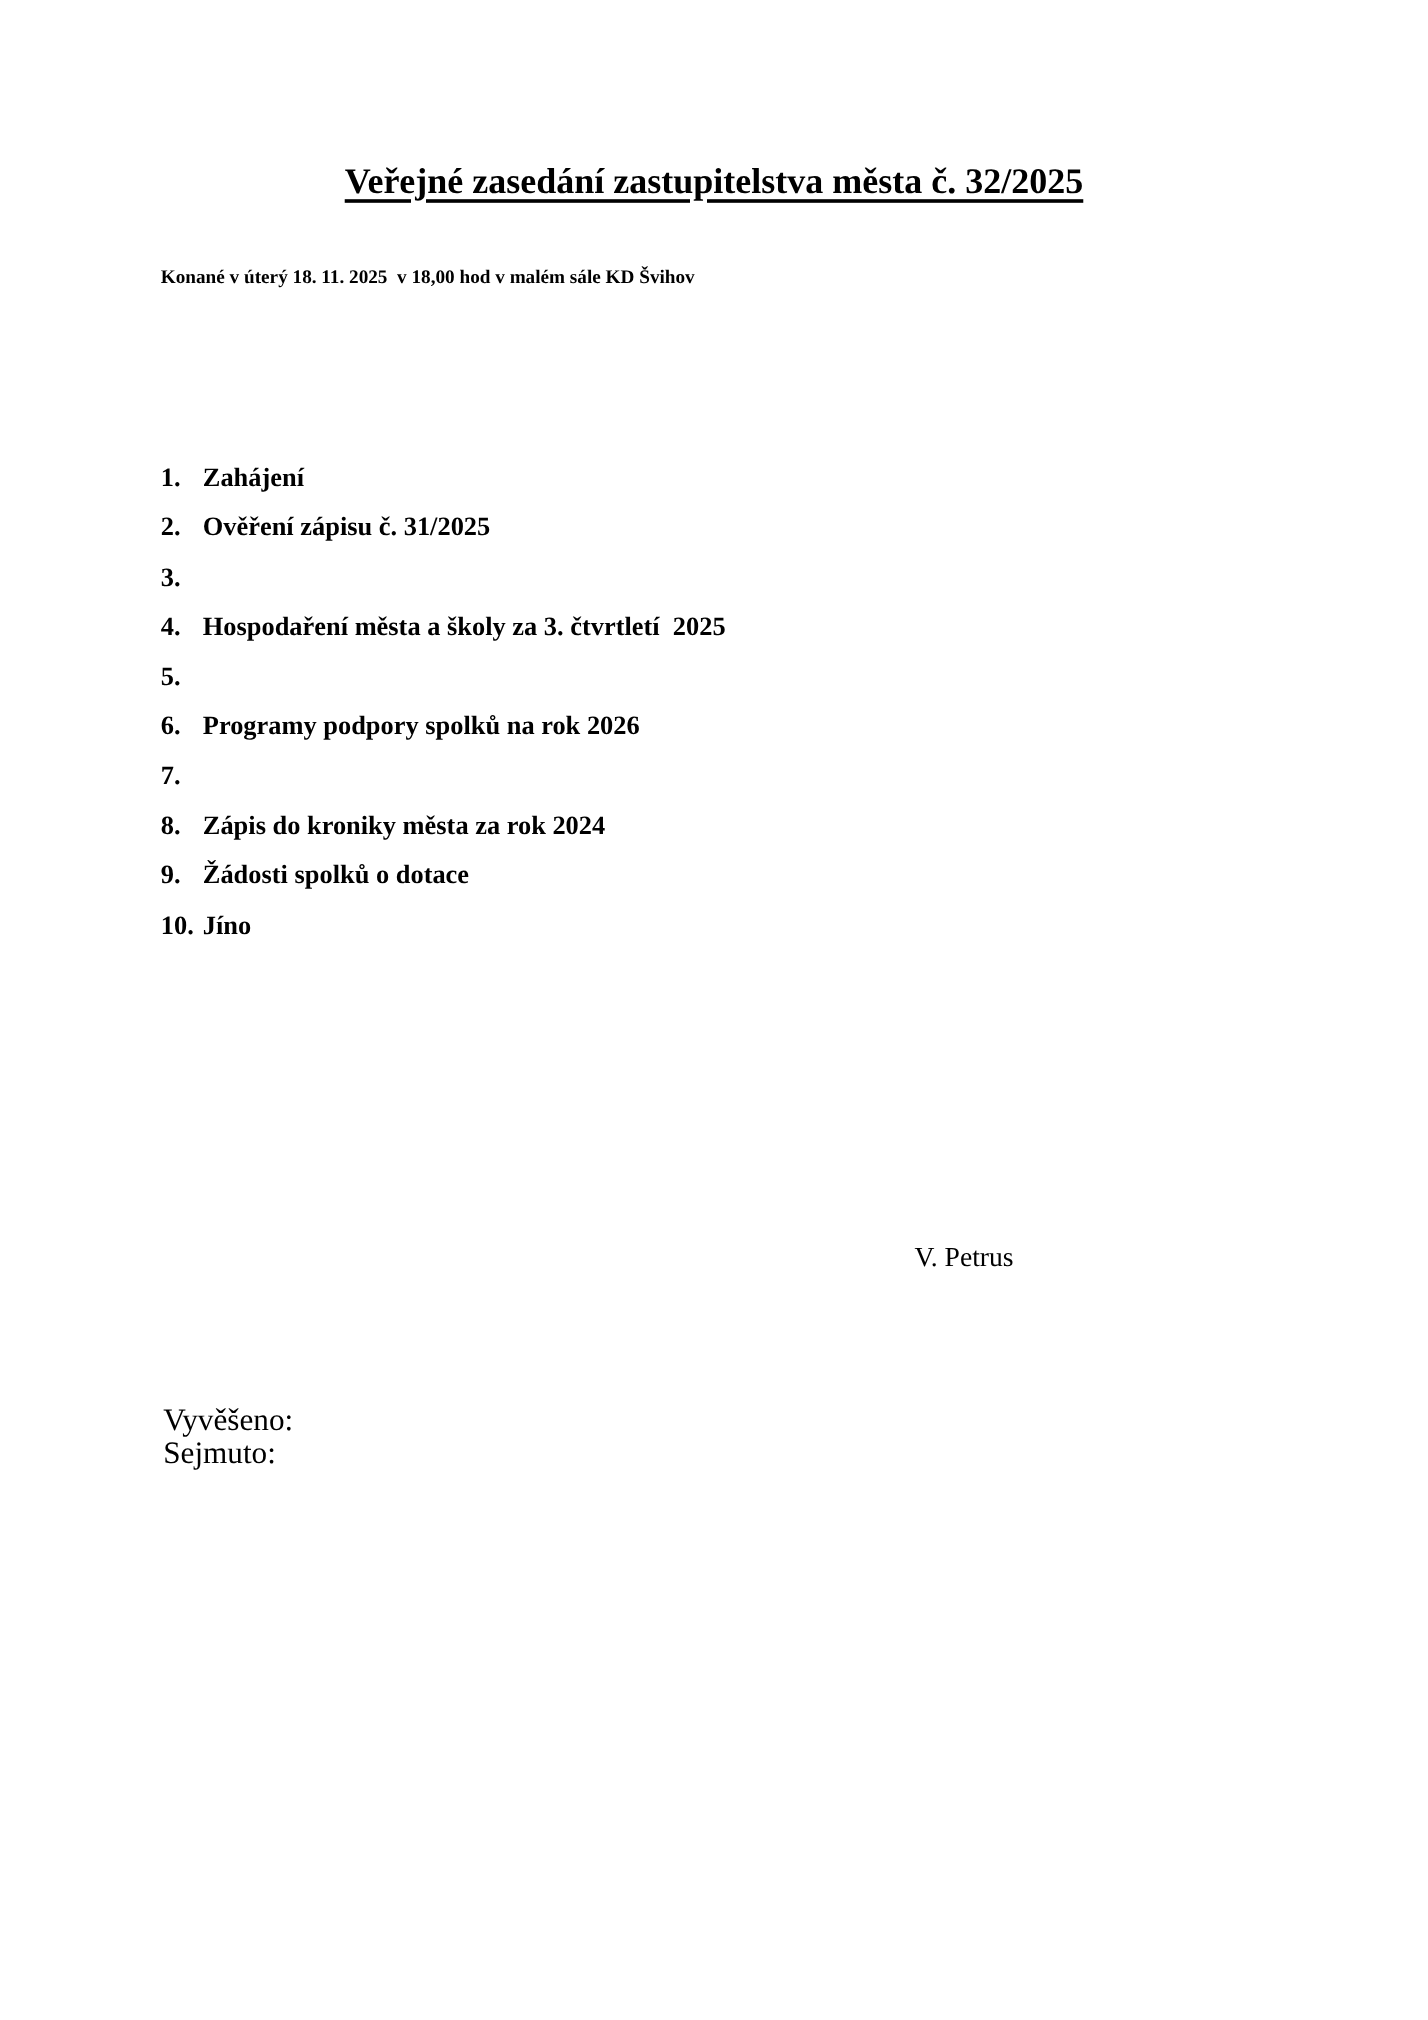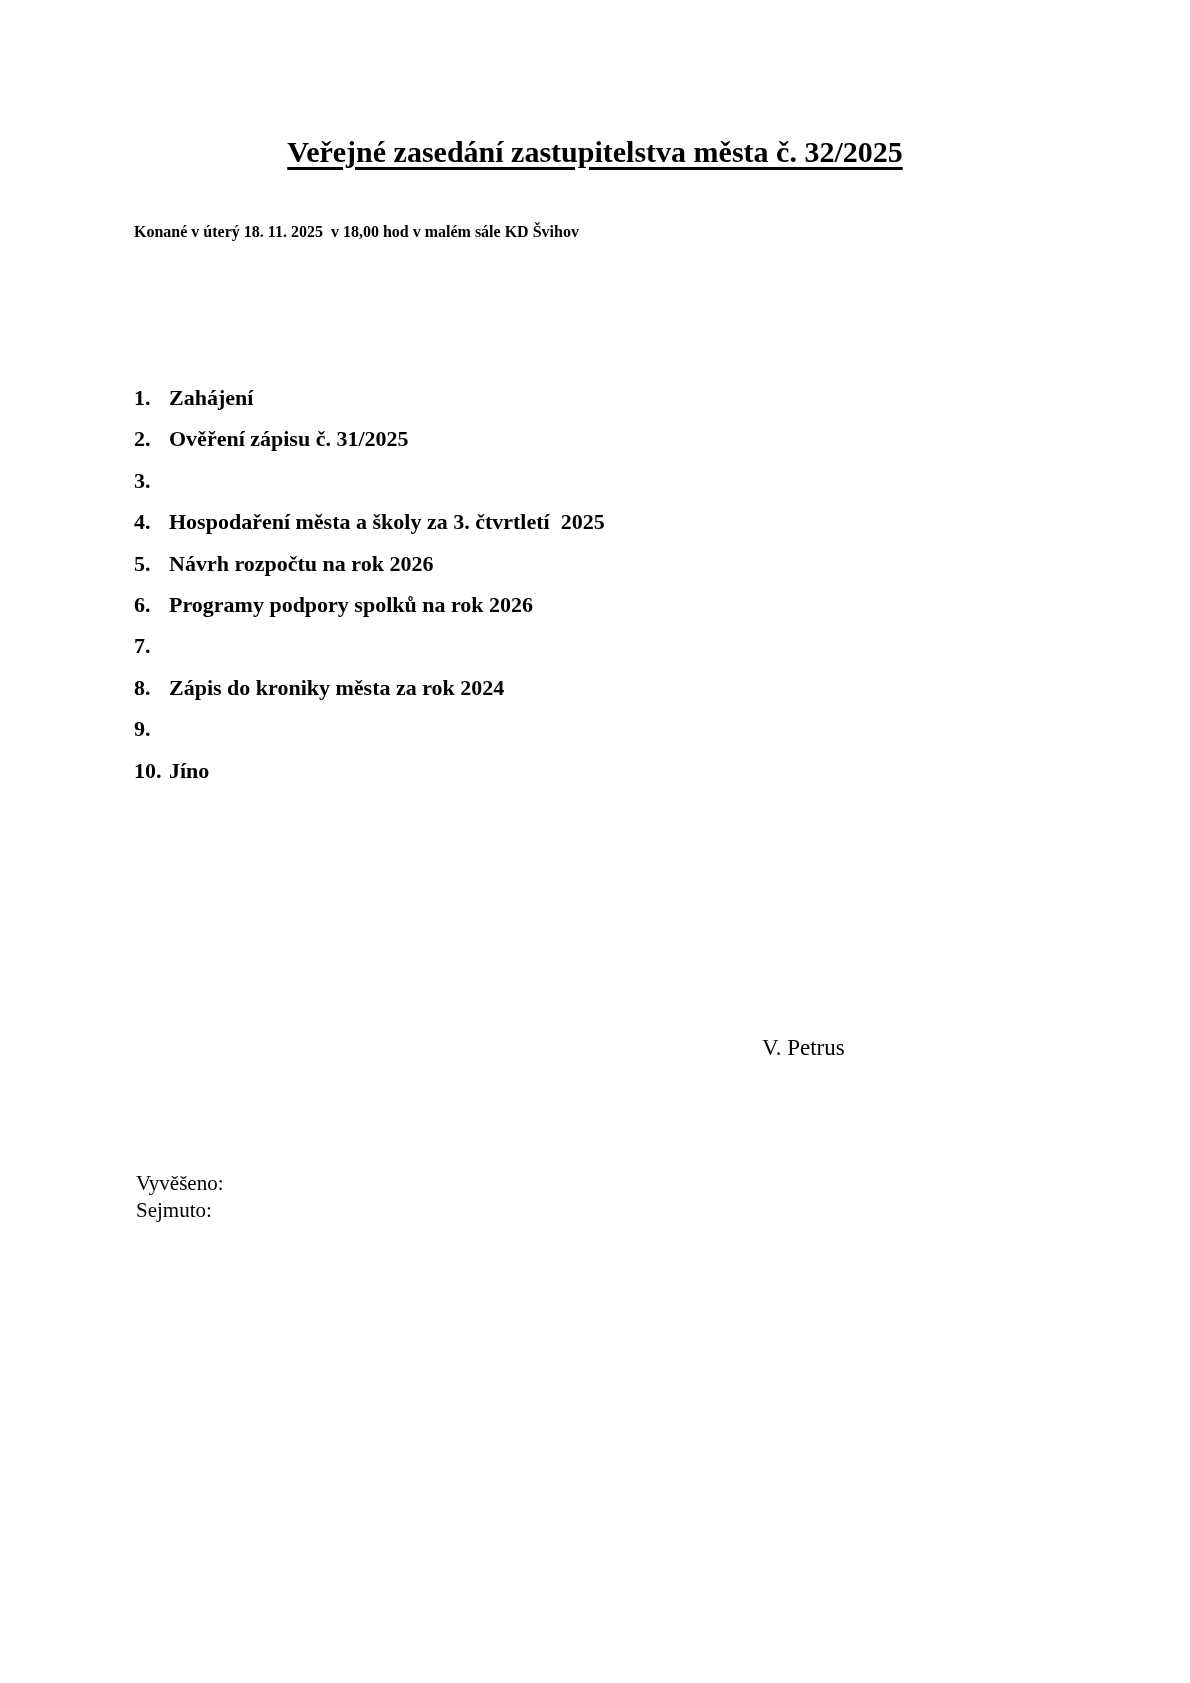--- a/index.html
+++ b/index.html
@@ -80,21 +80,21 @@
     left: 746px;
     margin: 16px;
     font-size: 23px;
     line-height: 1.2;
     white-space: pre-wrap;
   }
   .posting {
     position: absolute;
     top: 1170px;
     left: 136px;
-    font-size: 21px;
+    font-size: 26px;
     line-height: 27px;
   }
   .posting p {
     margin: 0;
     white-space: pre-wrap;
   }
 </style>
 </head>
 <body>
 
@@ -116,35 +116,35 @@
     </li>
     <li class="agenda-item">
       <span class="num">3.</span>
     </li>
     <li class="agenda-item">
       <span class="num">4.</span>
       <span class="txt">Hospodaření města a školy za 3. čtvrtletí  2025</span>
     </li>
     <li class="agenda-item">
       <span class="num">5.</span>
-      <span class="txt">Návrh rozpočtu na rok 2026</span>
     </li>
     <li class="agenda-item">
       <span class="num">6.</span>
       <span class="txt">Programy podpory spolků na rok 2026</span>
     </li>
     <li class="agenda-item">
       <span class="num">7.</span>
     </li>
     <li class="agenda-item">
       <span class="num">8.</span>
       <span class="txt">Zápis do kroniky města za rok 2024</span>
     </li>
     <li class="agenda-item">
       <span class="num">9.</span>
+      <span class="txt">Žádosti spolků o dotace</span>
     </li>
     <li class="agenda-item">
       <span class="num">10.</span>
       <span class="txt">Jíno</span>
     </li>
   </ol>
 
   <p class="signature">V. Petrus</p>
 
   <div class="posting">

